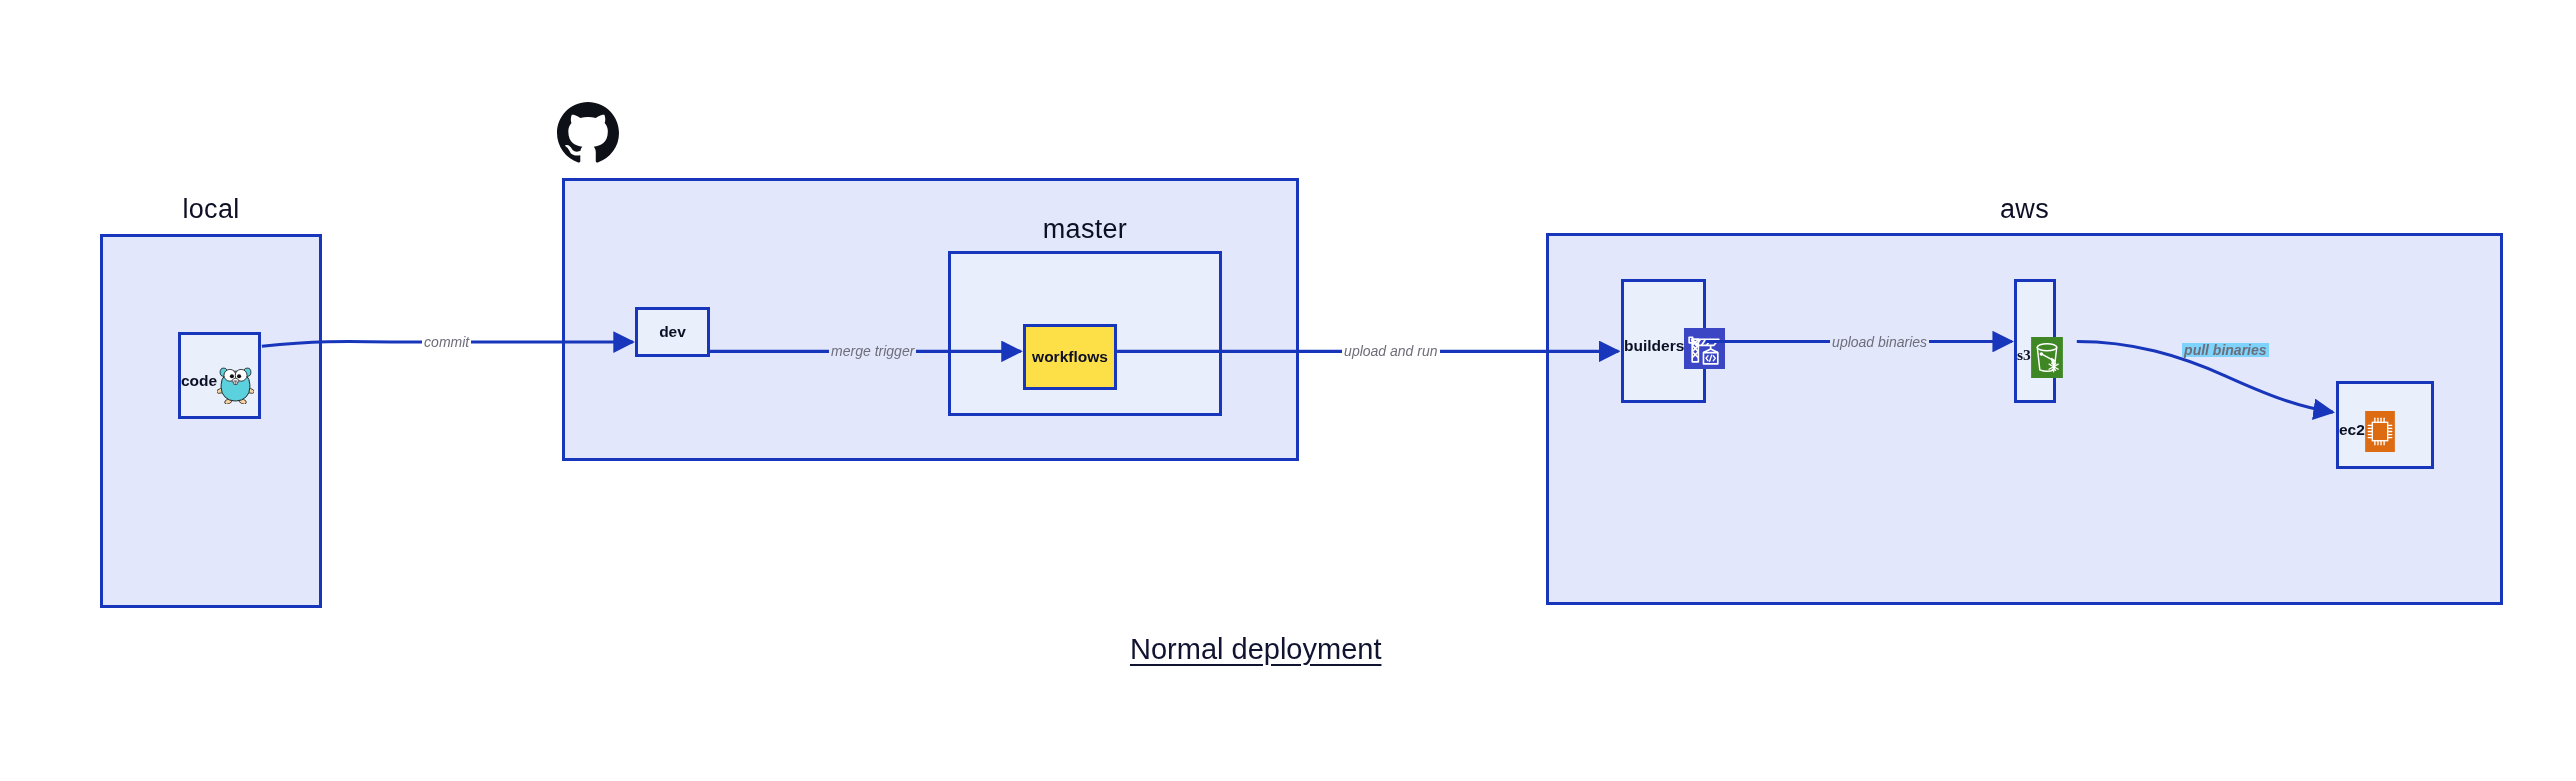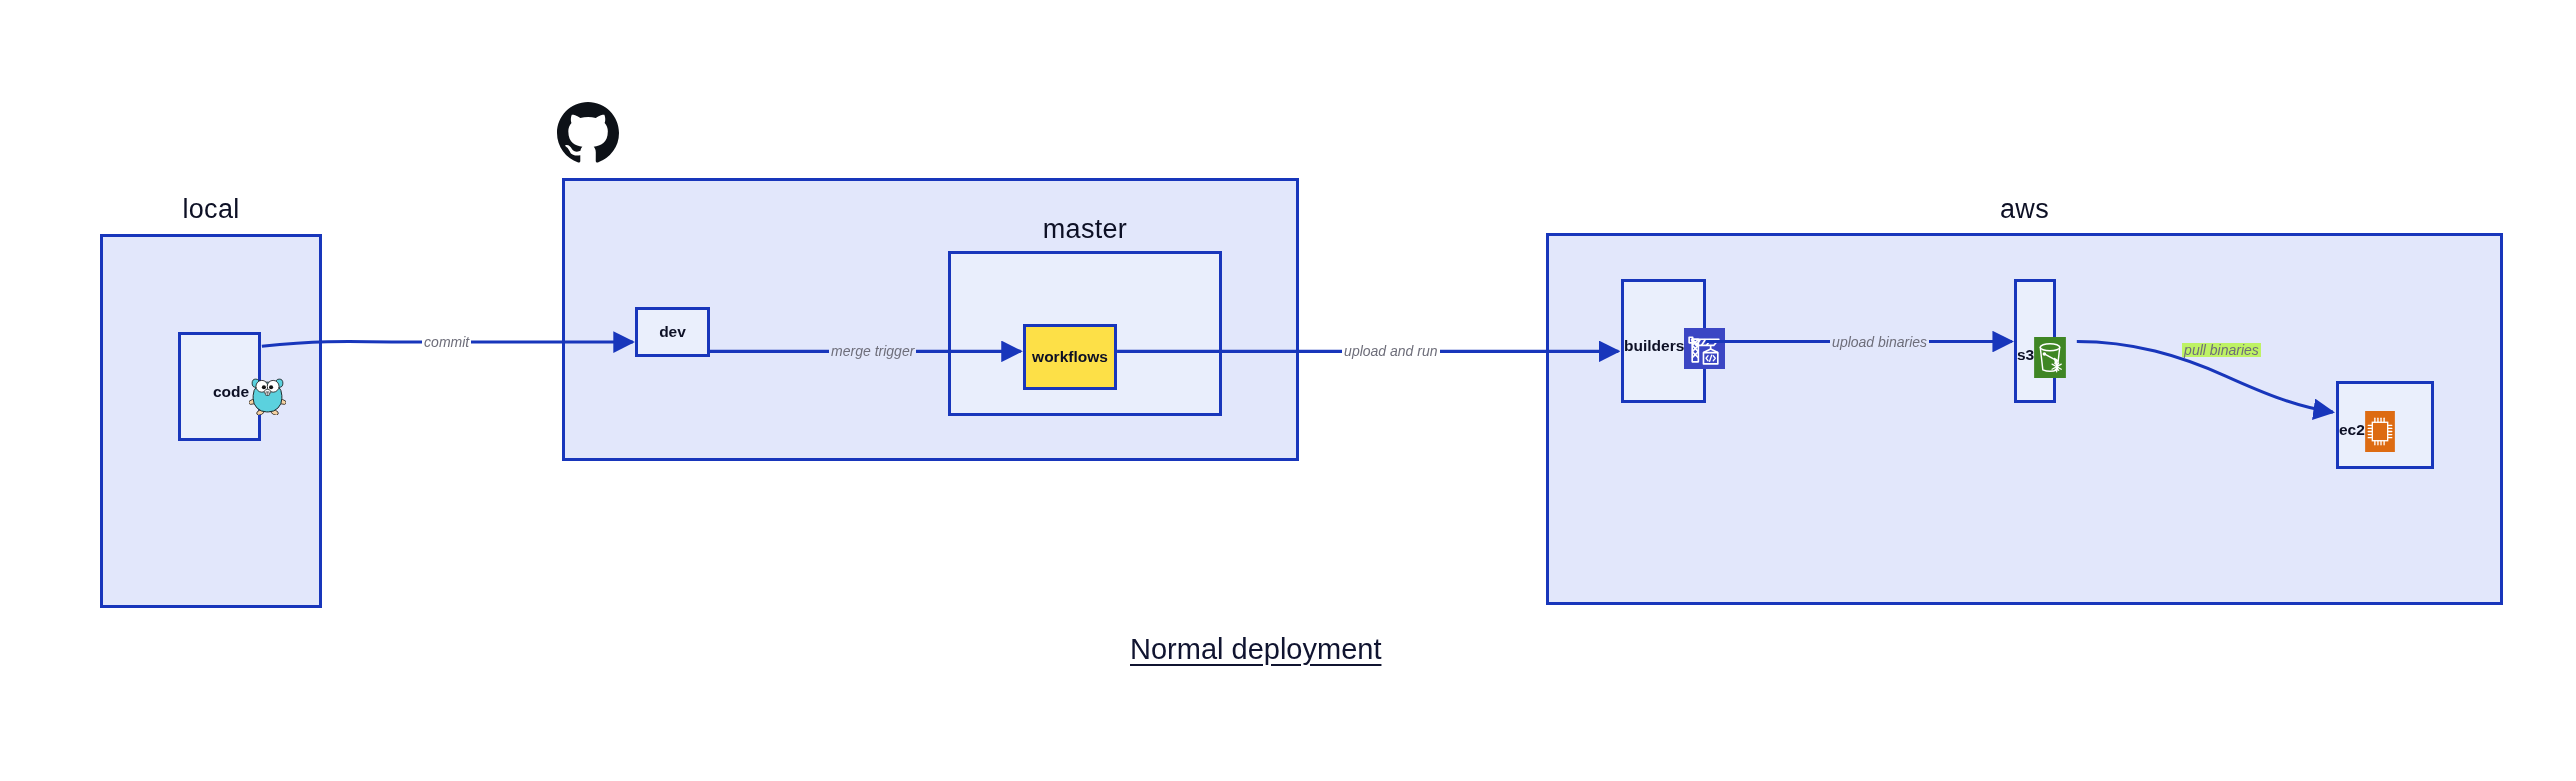--- a/index.html
+++ b/index.html
@@ -95,21 +95,21 @@
   }
 </style>
 </head>
 <body>
 
 <div id="stage">
 
   <div class="group-label" style="left:100px; top:196px; width:222px; text-align:center;">local</div>
   <div class="group" style="left:100px; top:234px; width:222px; height:374px;"></div>
 
-  <div class="node" style="left:178px; top:332px; width:83px; height:109px; padding-top:11.3px;padding-left:32px;">
+  <div class="node" style="left:178px; top:332px; width:83px; height:87px; padding-top:11.3px;">
     <span class="node-label">code</span>
     <span class="node-icon" style="margin-top:7.2px;">
       <svg width="37" height="40" viewBox="0 0 72 78">
 
         <ellipse cx="8" cy="52" rx="9" ry="4.5" fill="#f6d2a2" stroke="#1b1b1b" stroke-width="1.4" transform="rotate(-18 8 52)"></ellipse>
         <ellipse cx="64" cy="52" rx="9" ry="4.5" fill="#f6d2a2" stroke="#1b1b1b" stroke-width="1.4" transform="rotate(18 64 52)"></ellipse>
 
         <ellipse cx="22" cy="73" rx="7.5" ry="4.5" fill="#f6d2a2" stroke="#1b1b1b" stroke-width="1.4" transform="rotate(-25 22 73)"></ellipse>
         <ellipse cx="50" cy="73" rx="7.5" ry="4.5" fill="#f6d2a2" stroke="#1b1b1b" stroke-width="1.4" transform="rotate(25 50 73)"></ellipse>
 
@@ -188,21 +188,21 @@
         </g>
         <g fill="none" stroke="#ffffff" stroke-width="2.6" stroke-linecap="round" stroke-linejoin="round">
           <polyline points="47,54 43,59 47,64"></polyline>
           <polyline points="57,54 61,59 57,64"></polyline>
           <line x1="54" y1="53" x2="50" y2="65"></line>
         </g>
       </svg>
     </span>
   </div>
 
-  <div class="node" style="left:2014px; top:279px; width:42px; height:124px; padding-top:28px;">
+  <div class="node" style="left:2014px; top:279px; width:42px; height:124px; padding-top:28px;font-family:Liberation Serif, serif;">
     <span class="node-label">s3</span>
     <span class="node-icon" style="margin-top:7.2px;">
       <svg width="32" height="41" viewBox="0 0 62 80">
         <rect x="0" y="0" width="62" height="80" fill="#3f8624"></rect>
         <g fill="none" stroke="#ffffff" stroke-width="2.8" stroke-linejoin="round" stroke-linecap="round">
 
           <path d="M12 20 L17 64 Q31 70 45 64 L50 20"></path>
           <ellipse cx="31" cy="20" rx="19" ry="7"></ellipse>
 
           <path d="M20 33 L44 46"></path>
@@ -274,18 +274,18 @@
   </svg>
 
   <span class="edge-label" style="left:422px; top:335px;">commit</span>
 
   <span class="edge-label on-light" style="left:829px; top:344px;">merge trigger</span>
 
   <span class="edge-label" style="left:1342px; top:344px;">upload and run</span>
 
   <span class="edge-label on-light" style="left:1830px; top:335px;">upload binaries</span>
 
-  <span class="edge-label on-light no-bg" style="left:2182px; top:343px; background:#bef264;">pull binaries</span>
+  <span class="edge-label on-light no-bg" style="left:2182px; top:343px; background:#7dd3fc;font-weight:bold;">pull binaries</span>
 
   <div id="diagram-title" style="left:1130px; top:635px;">Normal deployment</div>
 
 </div>
 
 
 </body></html>

